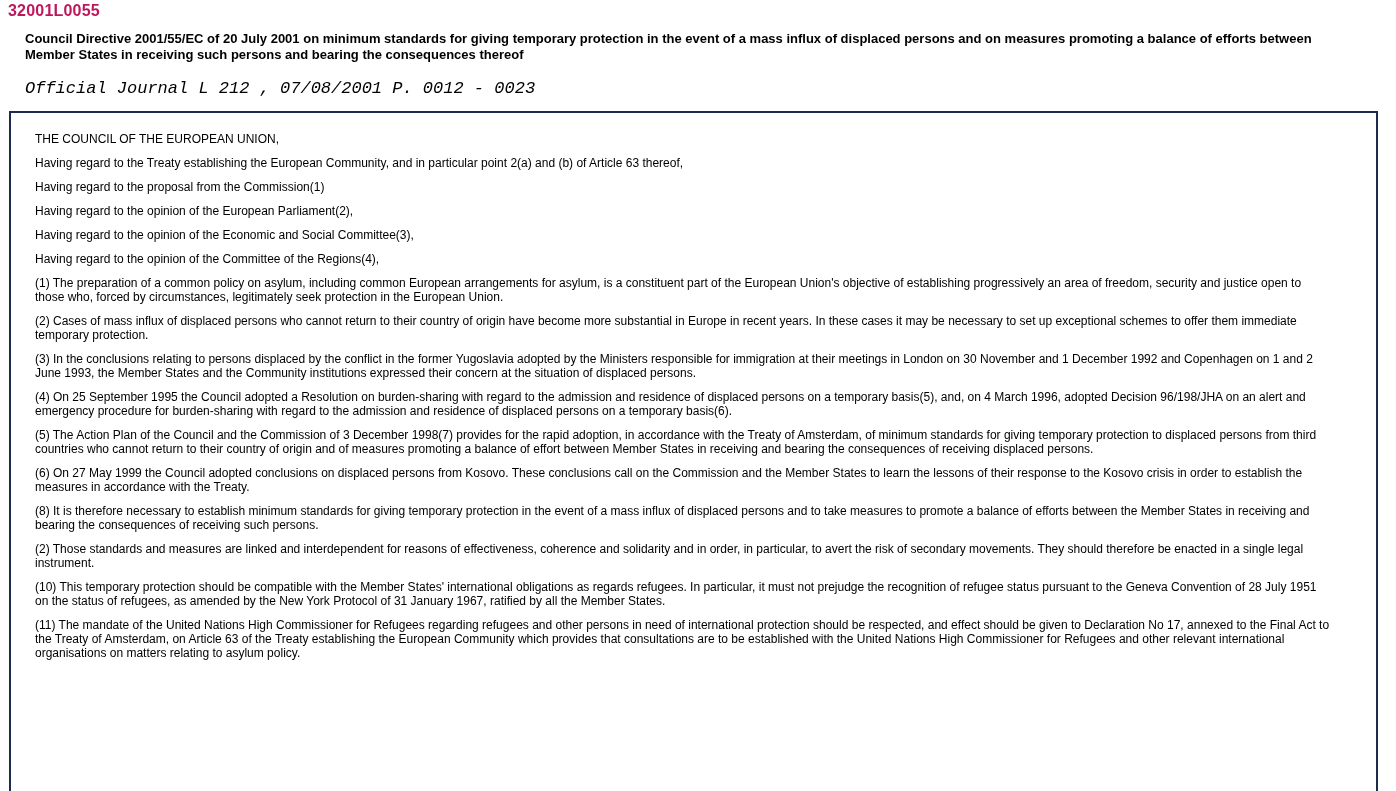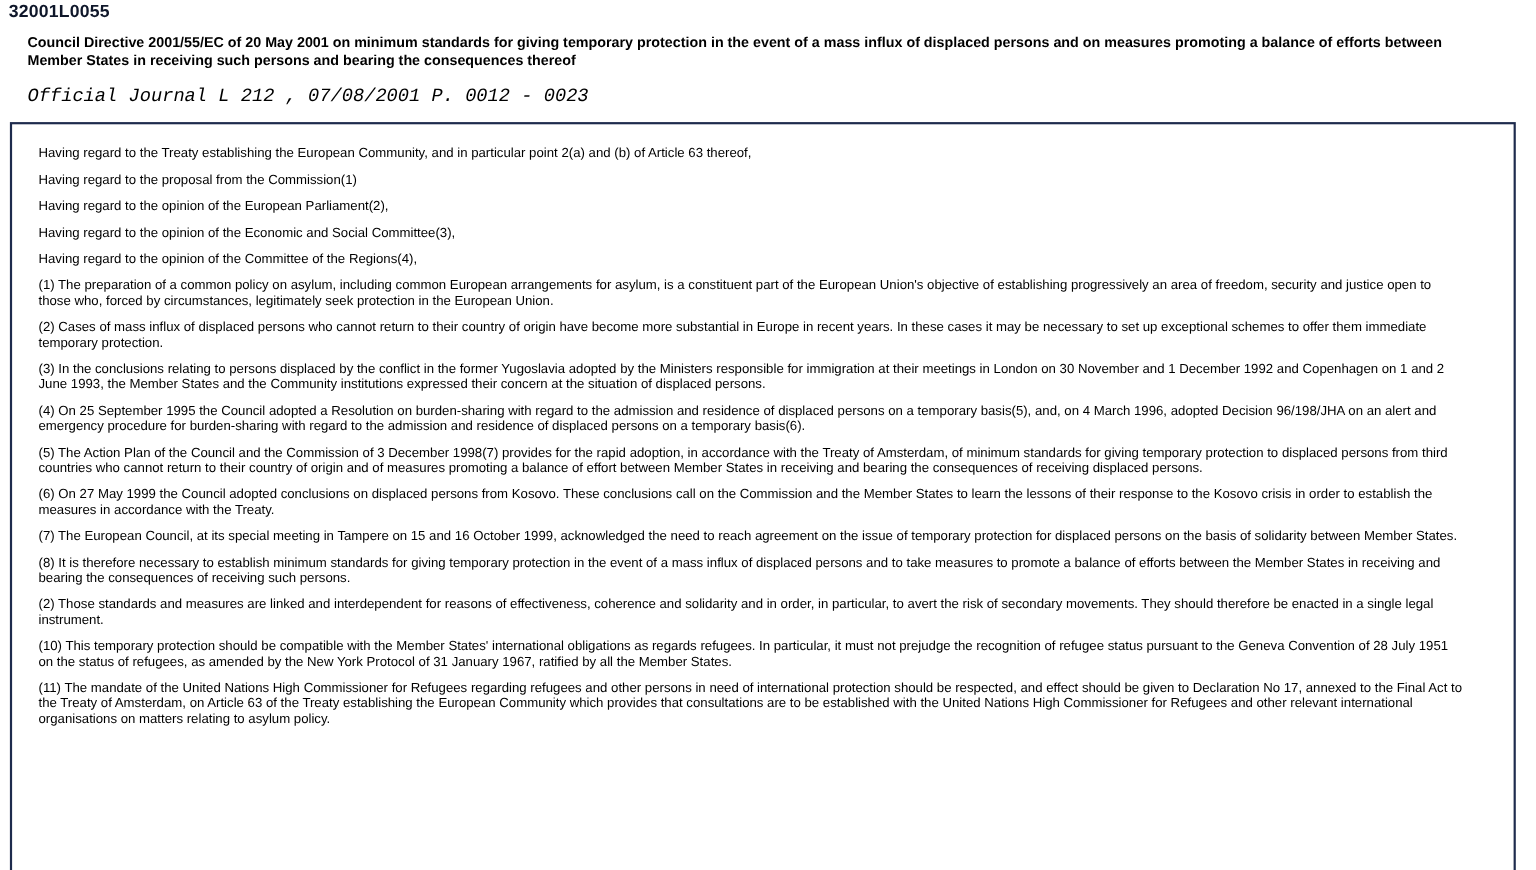--- a/index.html
+++ b/index.html
@@ -44,38 +44,38 @@
   .doc-box p.para {
     margin: 0 0 10px 0;
     font-size: 12px;
     line-height: 14px;
     max-width: 1296px;
   }
 </style>
 </head>
 <body>
 
-<div class="celex-id" style="color: #0f172a;">32001L0055</div>
+<div class="celex-id" style="color: #be185d;">32001L0055</div>
 
-<div class="doc-title">Council Directive 2001/55/EC of 20 May 2001 on minimum standards for giving temporary protection in the event of a mass influx of displaced persons and on measures promoting a balance of efforts between Member States in receiving such persons and bearing the consequences thereof</div>
+<div class="doc-title">Council Directive 2001/55/EC of 20 July 2001 on minimum standards for giving temporary protection in the event of a mass influx of displaced persons and on measures promoting a balance of efforts between Member States in receiving such persons and bearing the consequences thereof</div>
 
 <div class="oj-ref">Official Journal L 212 , 07/08/2001 P. 0012 - 0023</div>
 
 <div class="doc-box" style="border-color: rgb(30, 43, 77);">
   <div>
+      <p class="para">THE COUNCIL OF THE EUROPEAN UNION,</p>
       <p class="para">Having regard to the Treaty establishing the European Community, and in particular point 2(a) and (b) of Article 63 thereof,</p>
       <p class="para">Having regard to the proposal from the Commission(1)</p>
       <p class="para">Having regard to the opinion of the European Parliament(2),</p>
       <p class="para">Having regard to the opinion of the Economic and Social Committee(3),</p>
       <p class="para">Having regard to the opinion of the Committee of the Regions(4),</p>
       <p class="para">(1) The preparation of a common policy on asylum, including common European arrangements for asylum, is a constituent part of the European Union's objective of establishing progressively an area of freedom, security and justice open to those who, forced by circumstances, legitimately seek protection in the European Union.</p>
       <p class="para">(2) Cases of mass influx of displaced persons who cannot return to their country of origin have become more substantial in Europe in recent years. In these cases it may be necessary to set up exceptional schemes to offer them immediate temporary protection.</p>
       <p class="para">(3) In the conclusions relating to persons displaced by the conflict in the former Yugoslavia adopted by the Ministers responsible for immigration at their meetings in London on 30 November and 1 December 1992 and Copenhagen on 1 and 2 June 1993, the Member States and the Community institutions expressed their concern at the situation of displaced persons.</p>
       <p class="para">(4) On 25 September 1995 the Council adopted a Resolution on burden-sharing with regard to the admission and residence of displaced persons on a temporary basis(5), and, on 4 March 1996, adopted Decision 96/198/JHA on an alert and emergency procedure for burden-sharing with regard to the admission and residence of displaced persons on a temporary basis(6).</p>
       <p class="para">(5) The Action Plan of the Council and the Commission of 3 December 1998(7) provides for the rapid adoption, in accordance with the Treaty of Amsterdam, of minimum standards for giving temporary protection to displaced persons from third countries who cannot return to their country of origin and of measures promoting a balance of effort between Member States in receiving and bearing the consequences of receiving displaced persons.</p>
       <p class="para">(6) On 27 May 1999 the Council adopted conclusions on displaced persons from Kosovo. These conclusions call on the Commission and the Member States to learn the lessons of their response to the Kosovo crisis in order to establish the measures in accordance with the Treaty.</p>
-      <p class="para">(7) The European Council, at its special meeting in Tampere on 15 and 16 October 1999, acknowledged the need to reach agreement on the issue of temporary protection for displaced persons on the basis of solidarity between Member States.</p>
       <p class="para">(8) It is therefore necessary to establish minimum standards for giving temporary protection in the event of a mass influx of displaced persons and to take measures to promote a balance of efforts between the Member States in receiving and bearing the consequences of receiving such persons.</p>
       <p class="para">(2) Those standards and measures are linked and interdependent for reasons of effectiveness, coherence and solidarity and in order, in particular, to avert the risk of secondary movements. They should therefore be enacted in a single legal instrument.</p>
       <p class="para">(10) This temporary protection should be compatible with the Member States' international obligations as regards refugees. In particular, it must not prejudge the recognition of refugee status pursuant to the Geneva Convention of 28 July 1951 on the status of refugees, as amended by the New York Protocol of 31 January 1967, ratified by all the Member States.</p>
       <p class="para">(11) The mandate of the United Nations High Commissioner for Refugees regarding refugees and other persons in need of international protection should be respected, and effect should be given to Declaration No 17, annexed to the Final Act to the Treaty of Amsterdam, on Article 63 of the Treaty establishing the European Community which provides that consultations are to be established with the United Nations High Commissioner for Refugees and other relevant international organisations on matters relating to asylum policy.</p>
     </div>
 </div>
 
 </body></html>

